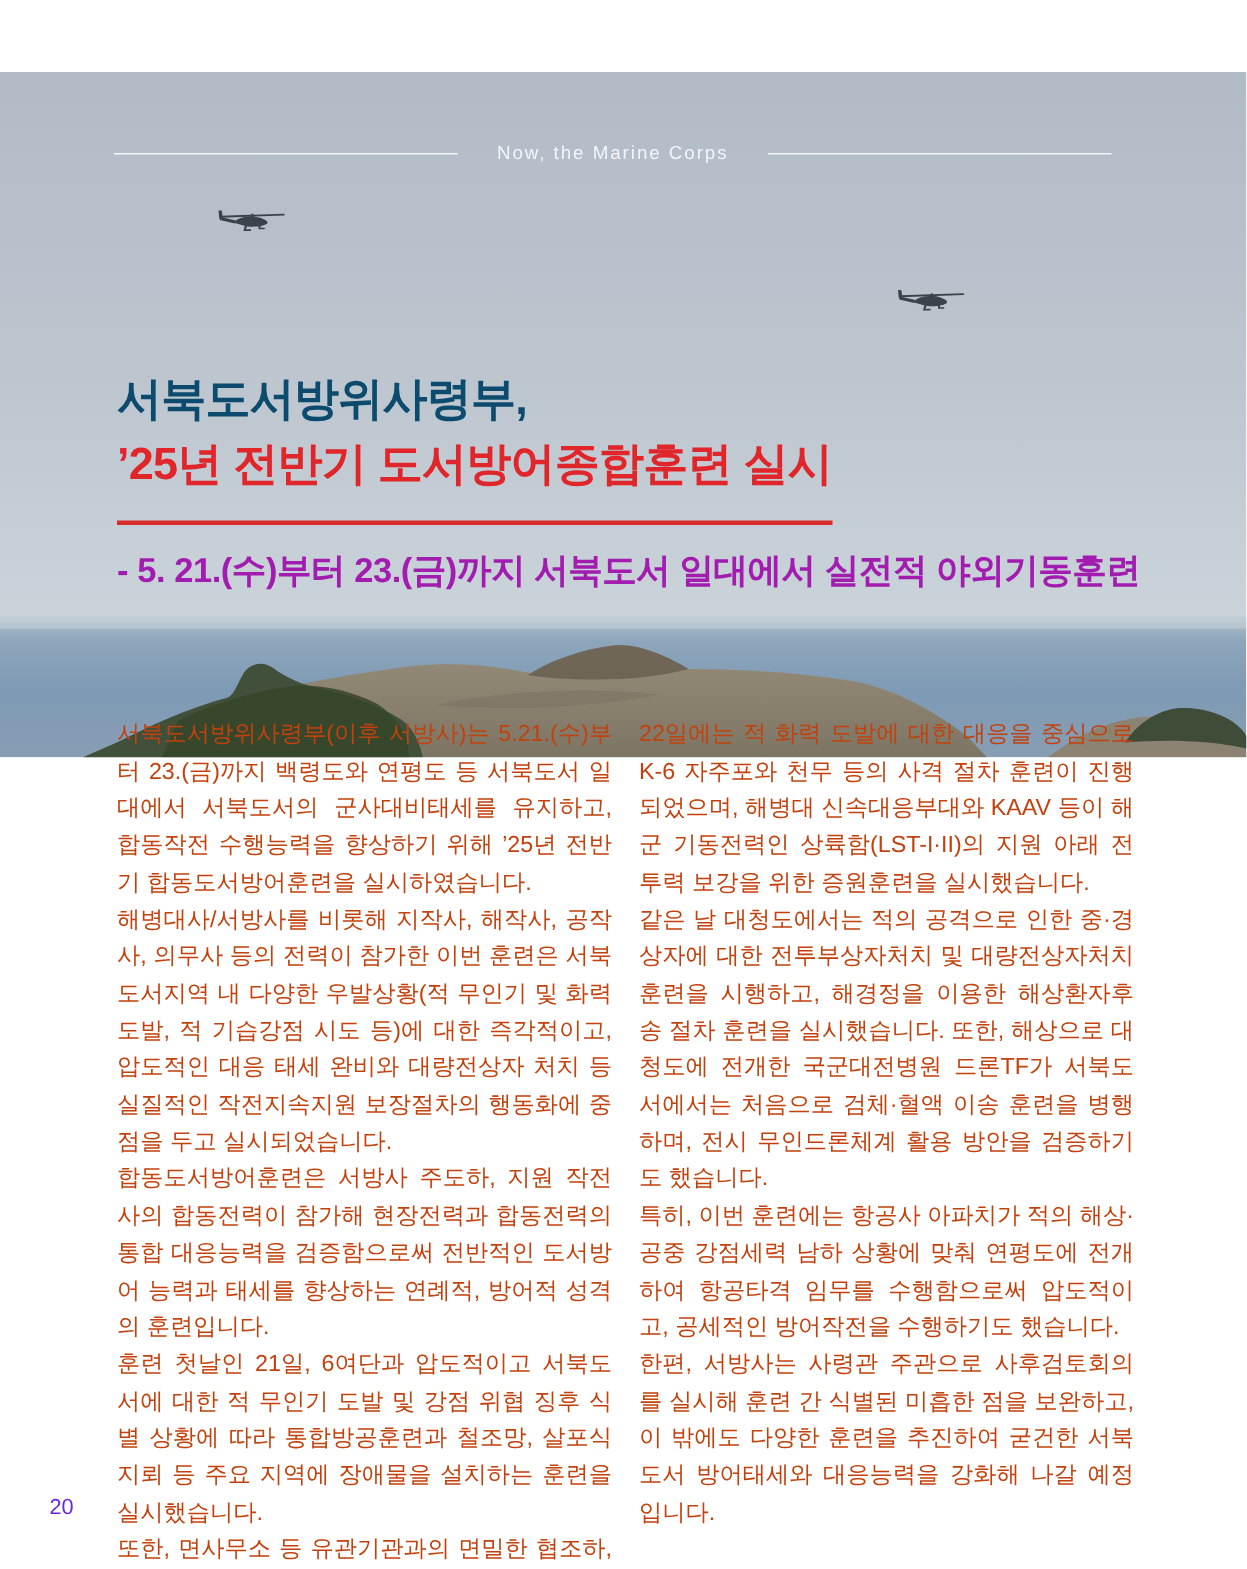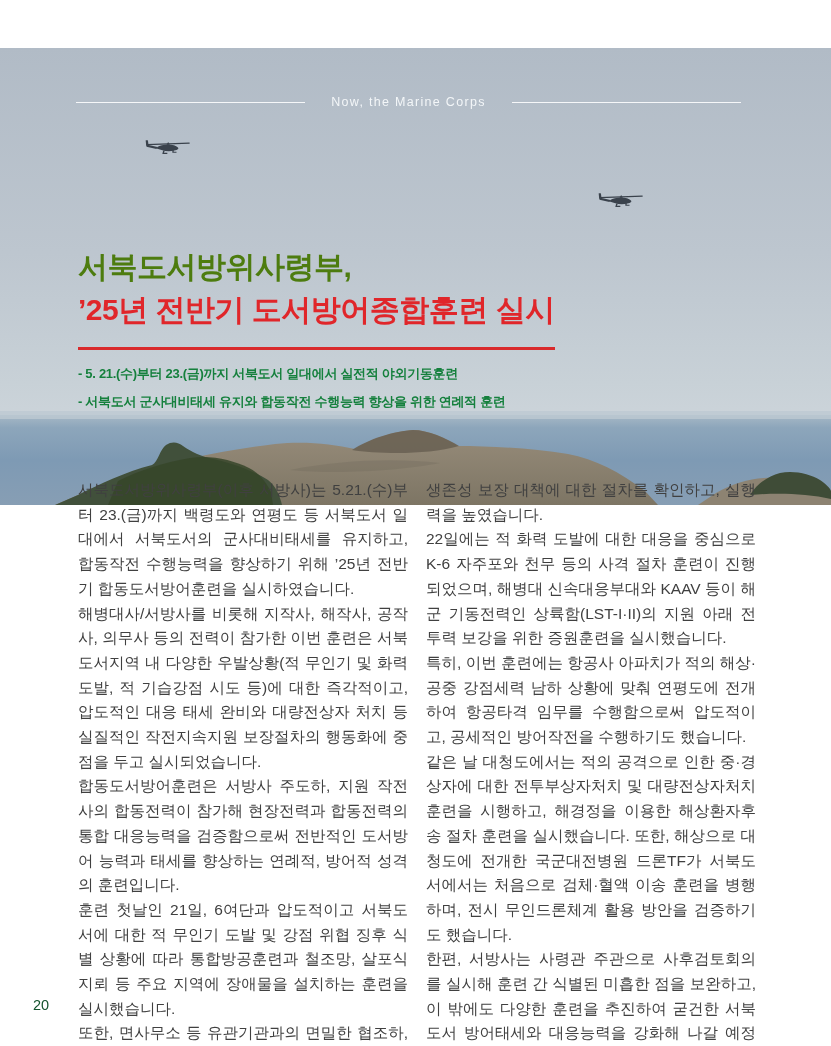--- a/index.html
+++ b/index.html
@@ -12,38 +12,38 @@
   .scene { position:absolute; top:0; left:0; display:block; }
   .heli { position:absolute; }
   .heli-1 { left:144px; top:88px; }
   .heli-2 { left:597px; top:141px; }
 
   .header-row { position:absolute; top:47px; left:76px; right:90px; display:flex; align-items:center; gap:26px; }
   .hline { flex:1; height:1px; background:rgba(255,255,255,0.88); }
   .header-label { color:#f3f6f8; font-size:12.5px; letter-spacing:1.3px; white-space:nowrap; }
 
   .title-block { position:absolute; left:78px; top:202px; width:700px; }
-  .title-navy { font-size:30px; font-weight:800; color:#4d7c0f; letter-spacing:-0.5px; margin:0 0 8px 0; line-height:1.15; }
+  .title-navy { font-size:30px; font-weight:800; color:#0c4a6e; letter-spacing:-0.5px; margin:0 0 8px 0; line-height:1.15; }
   .title-red {
     font-size:30px; font-weight:800; color:#e0262a; letter-spacing:-0.5px; margin:0;
     display:inline-block; line-height:1.15; border-bottom:3px solid #d92a2c; padding-bottom:20px;
   }
   .bullets { margin-top:15px; }
-  .bullet { font-size:13px; font-weight:700; color:#15803d; letter-spacing:-0.3px; margin:0 0 10px 0; line-height:1.35; }
+  .bullet { font-size:23px; font-weight:700; color:#a21caf; letter-spacing:-0.3px; margin:0 0 10px 0; line-height:1.35; }
 
   
   .article {
     position:absolute; top:478px; left:78px; width:678px;
     display:grid; grid-template-columns:1fr 1fr; column-gap:18px;
   }
   .col p, .body-par {
-    font-size:15.5px; line-height:24.7px; color:#404040;
+    font-size:15.5px; line-height:24.7px; color:#c2410c;
     text-align:justify; margin:0;
   }
-  .pagenum { position:absolute; left:33px; top:997px; font-size:14.5px; color:#14532d; }
+  .pagenum { position:absolute; left:33px; top:997px; font-size:14.5px; color:#6d28d9; }
 </style>
 </head>
 <body>
 
 <div class="page">
 
   <div class="photo">
     <svg class="scene" width="831" height="457" viewBox="0 0 831 457" preserveAspectRatio="none">
       <defs>
         <linearGradient id="sky" x1="0" y1="0" x2="0" y2="1">
@@ -117,38 +117,36 @@
       <span class="hline"></span>
       <span class="header-label">Now, the Marine Corps</span>
       <span class="hline"></span>
     </div>
 
     <div class="title-block">
       <h1 class="title-navy">서북도서방위사령부,</h1>
       <h1 class="title-red">’25년 전반기 도서방어종합훈련 실시</h1>
       <div class="bullets">
         <p class="bullet">- 5. 21.(수)부터 23.(금)까지 서북도서 일대에서 실전적 야외기동훈련</p>
-        <p class="bullet">- 서북도서 군사대비태세 유지와 합동작전 수행능력 향상을 위한 연례적 훈련</p>
       </div>
     </div>
   </div>
 
   <div class="article">
     <div class="col">
         <p class="body-par">서북도서방위사령부(이후 서방사)는 5.21.(수)부터 23.(금)까지 백령도와 연평도 등 서북도서 일대에서 서북도서의 군사대비태세를 유지하고, 합동작전 수행능력을 향상하기 위해 ’25년 전반기 합동도서방어훈련을 실시하였습니다.</p>
         <p class="body-par">해병대사/서방사를 비롯해 지작사, 해작사, 공작사, 의무사 등의 전력이 참가한 이번 훈련은 서북도서지역 내 다양한 우발상황(적 무인기 및 화력 도발, 적 기습강점 시도 등)에 대한 즉각적이고, 압도적인 대응 태세 완비와 대량전상자 처치 등 실질적인 작전지속지원 보장절차의 행동화에 중점을 두고 실시되었습니다.</p>
         <p class="body-par">합동도서방어훈련은 서방사 주도하, 지원 작전사의 합동전력이 참가해 현장전력과 합동전력의 통합 대응능력을 검증함으로써 전반적인 도서방어 능력과 태세를 향상하는 연례적, 방어적 성격의 훈련입니다.</p>
         <p class="body-par">훈련 첫날인 21일, 6여단과 압도적이고 서북도서에 대한 적 무인기 도발 및 강점 위협 징후 식별 상황에 따라 통합방공훈련과 철조망, 살포식 지뢰 등 주요 지역에 장애물을 설치하는 훈련을 실시했습니다.</p>
         <p class="body-par">또한, 면사무소 등 유관기관과의 면밀한 협조하, 주민 대피 안내방송, 주민 대피 및 이동 지원 등을 실시함으로써 주민들의</p>
       </div>
     <div class="col">
       <div>
-          <p class="body-par">생존성 보장 대책에 대한 절차를 확인하고, 실행력을 높였습니다.</p>
           <p class="body-par">22일에는 적 화력 도발에 대한 대응을 중심으로 K-6 자주포와 천무 등의 사격 절차 훈련이 진행되었으며, 해병대 신속대응부대와 KAAV 등이 해군 기동전력인 상륙함(LST-I·II)의 지원 아래 전투력 보강을 위한 증원훈련을 실시했습니다.</p>
+          <p class="body-par">같은 날 대청도에서는 적의 공격으로 인한 중·경상자에 대한 전투부상자처치 및 대량전상자처치 훈련을 시행하고, 해경정을 이용한 해상환자후송 절차 훈련을 실시했습니다. 또한, 해상으로 대청도에 전개한 국군대전병원 드론TF가 서북도서에서는 처음으로 검체·혈액 이송 훈련을 병행하며, 전시 무인드론체계 활용 방안을 검증하기도 했습니다.</p>
           <p class="body-par">특히, 이번 훈련에는 항공사 아파치가 적의 해상·공중 강점세력 남하 상황에 맞춰 연평도에 전개하여 항공타격 임무를 수행함으로써 압도적이고, 공세적인 방어작전을 수행하기도 했습니다.</p>
-          <p class="body-par">같은 날 대청도에서는 적의 공격으로 인한 중·경상자에 대한 전투부상자처치 및 대량전상자처치 훈련을 시행하고, 해경정을 이용한 해상환자후송 절차 훈련을 실시했습니다. 또한, 해상으로 대청도에 전개한 국군대전병원 드론TF가 서북도서에서는 처음으로 검체·혈액 이송 훈련을 병행하며, 전시 무인드론체계 활용 방안을 검증하기도 했습니다.</p>
         </div>
       <p class="body-par"><span>한편, 서방사는 사령관 주관으로 사후검토회의를 실시해 훈련 간 식별된 미흡한 점을 보완하고, 이 밖에도 다양한 훈련을 추진하여 굳건한 서북도서 방어태세와 대응능력을 강화해 나갈 예정입니다.</span></p>
     </div>
   </div>
 
   <div class="pagenum">20</div>
 </div>
 
 </body></html>

